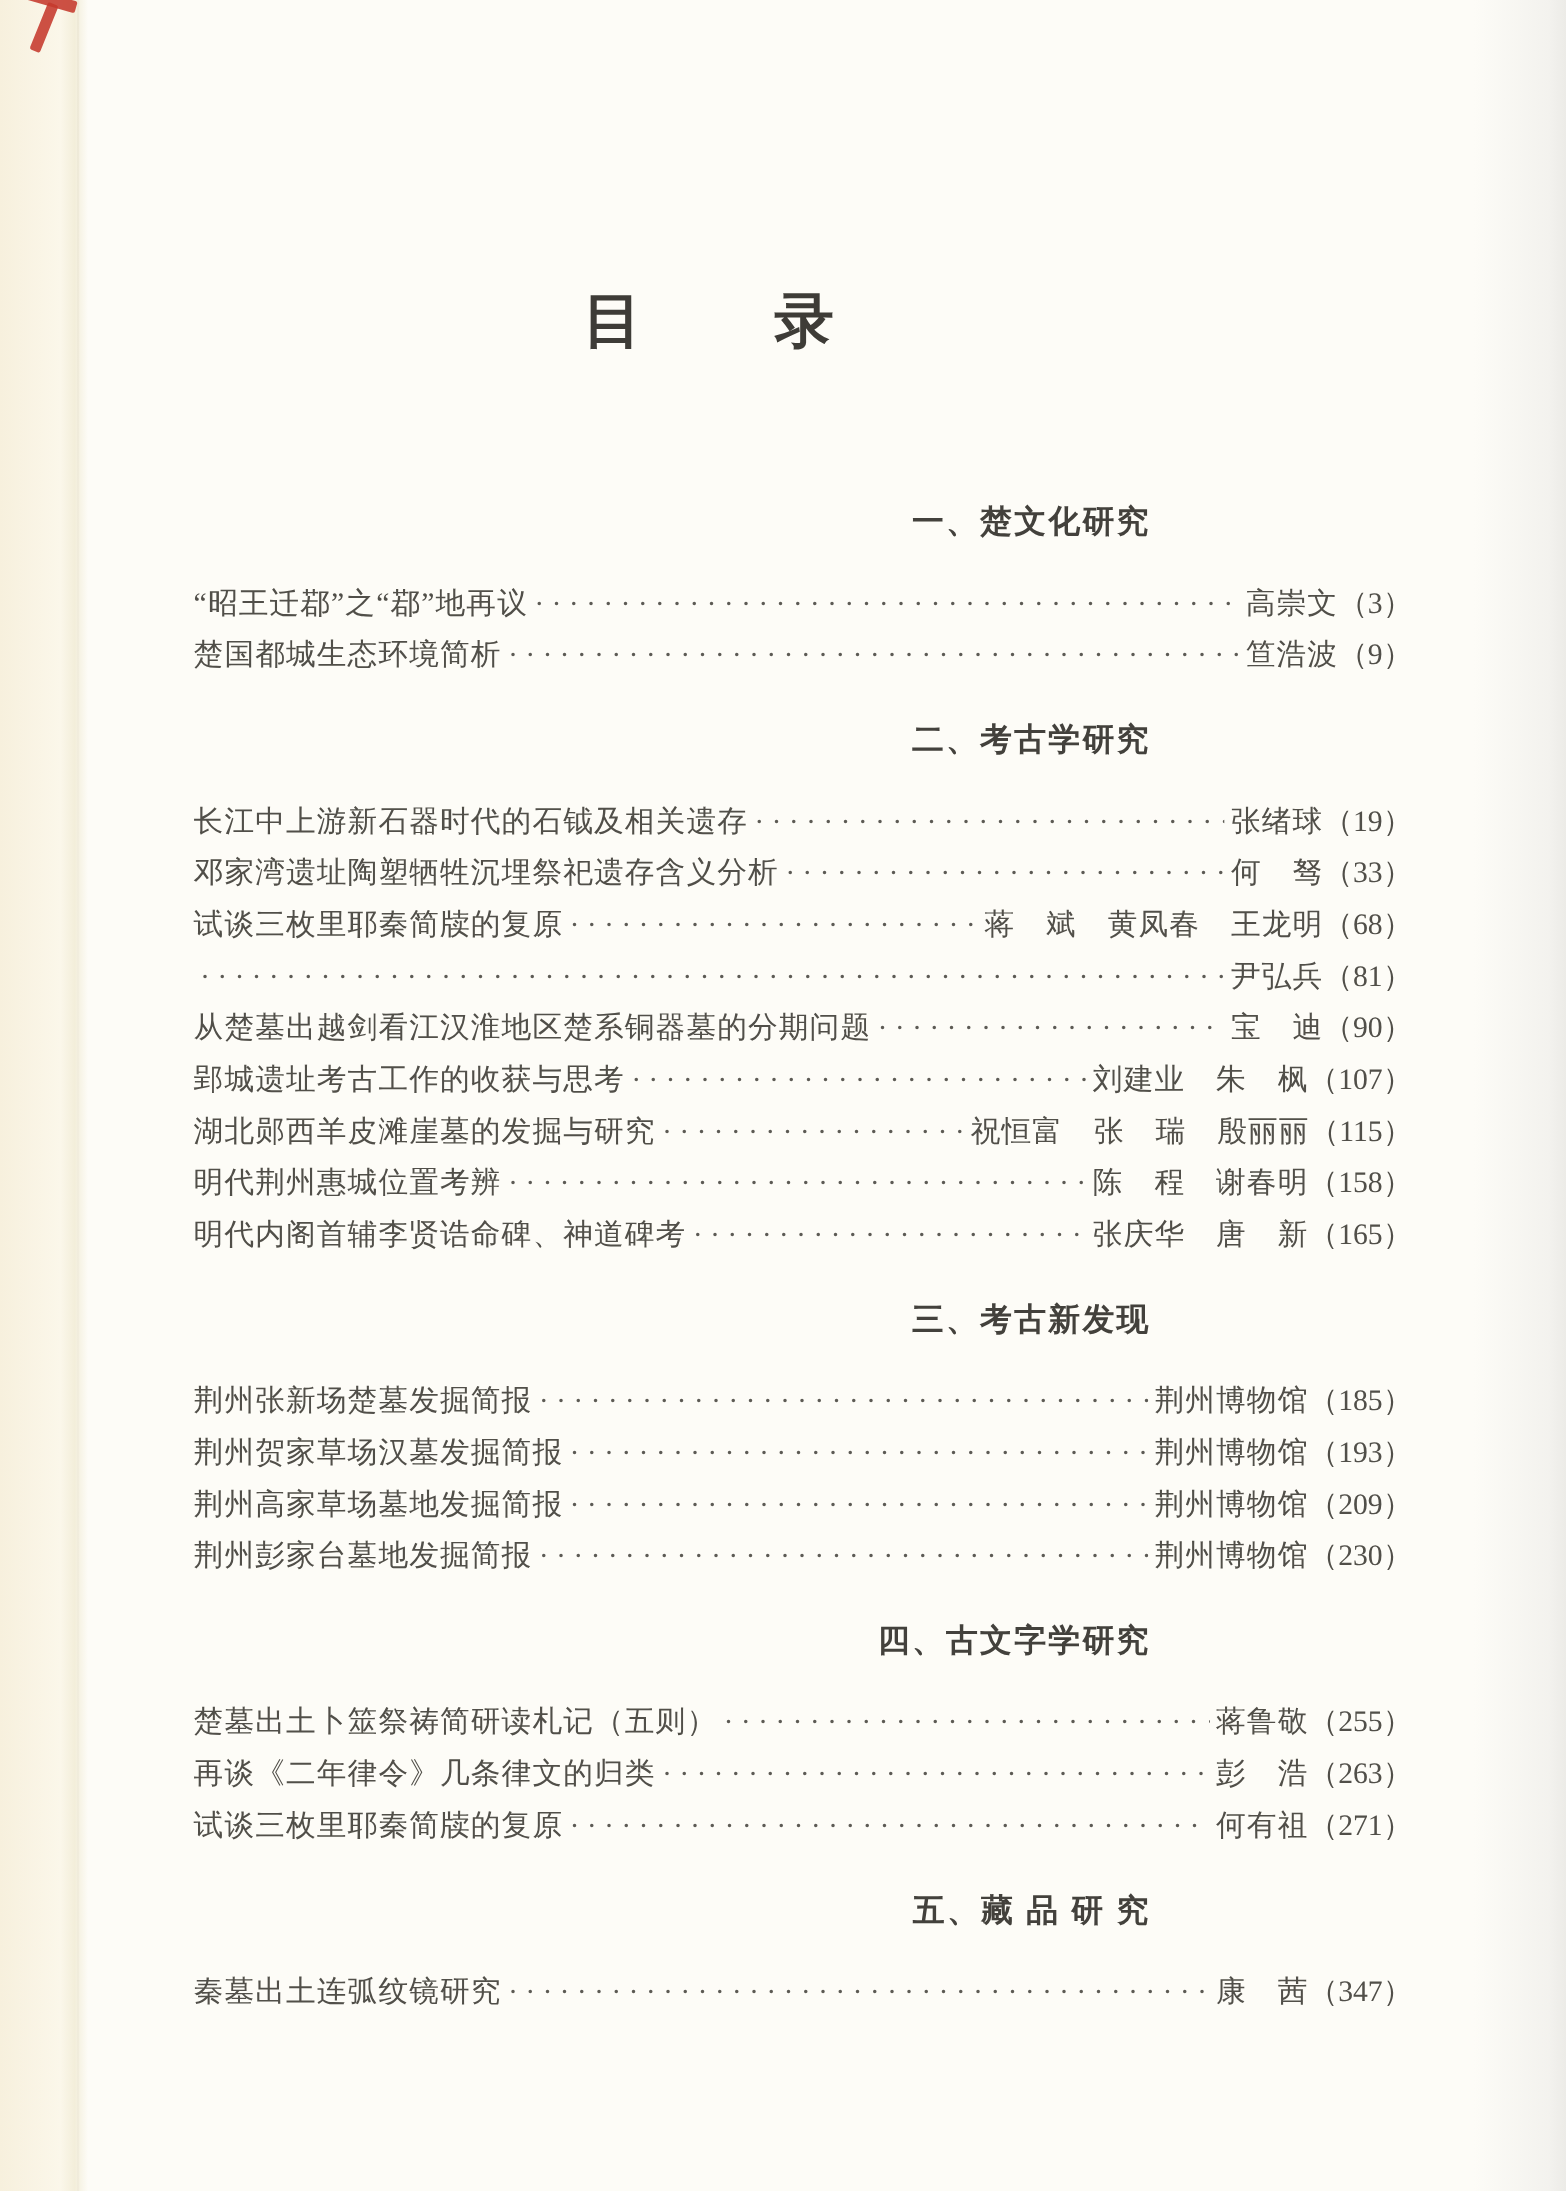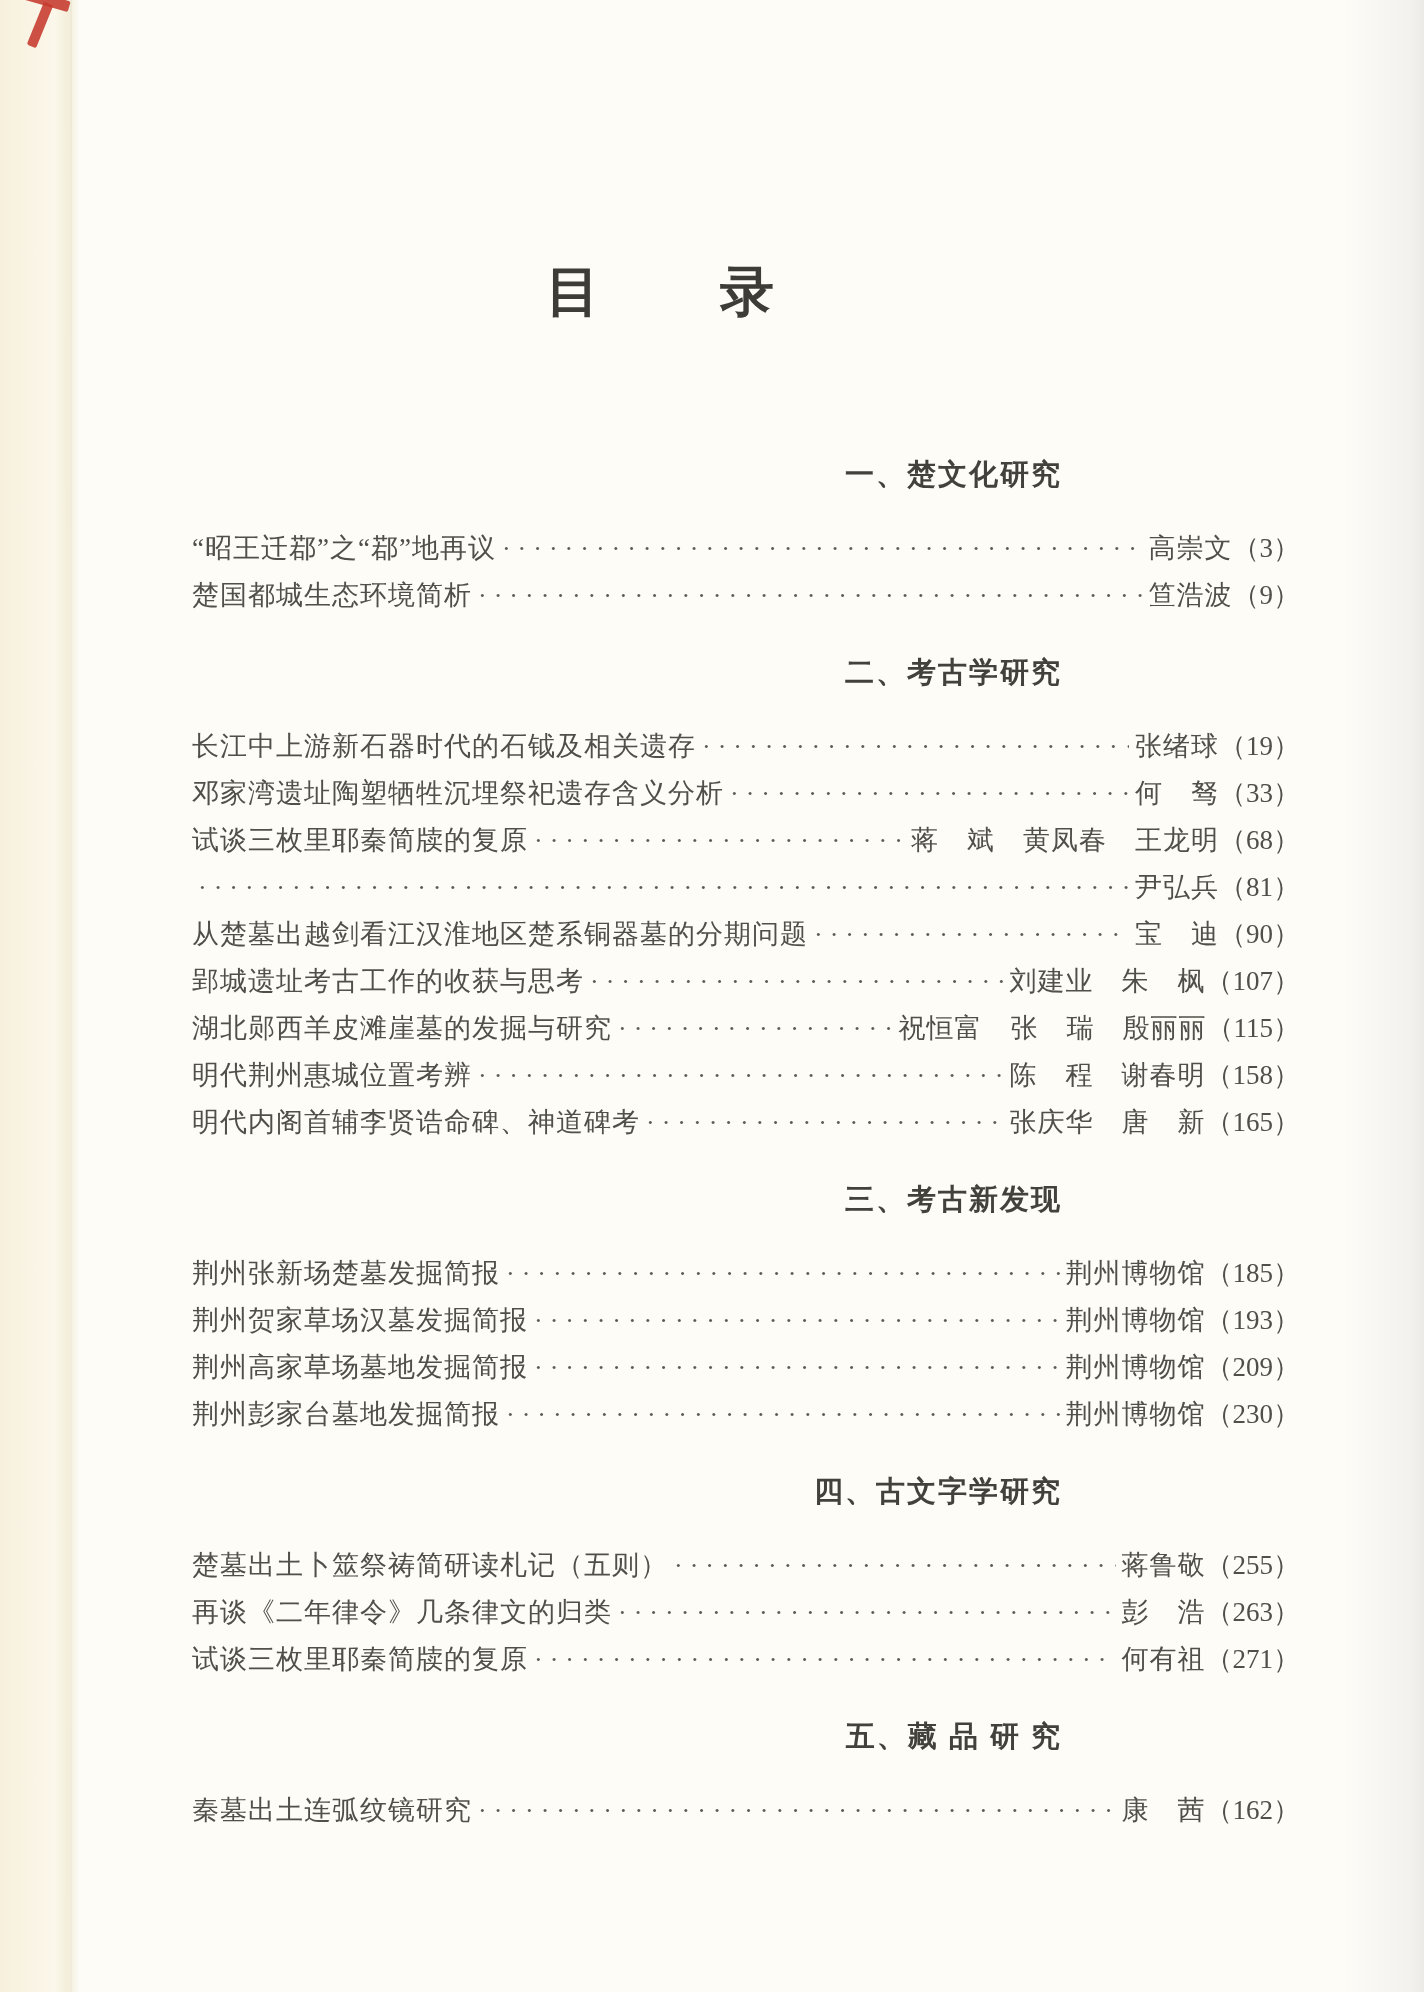--- a/index.html
+++ b/index.html
@@ -25,21 +25,21 @@
   .edge-line{
     position:absolute;left:70px;top:0;width:2px;height:100%;
     background:linear-gradient(180deg,#e8e2cf,#efeadb 40%,#ece7d6);
     opacity:.55;
   }
   .red-mark{position:absolute;background:var(--red);opacity:.88;border-radius:2px;}
   .red-mark.m1{left:24px;top:-5px;width:46px;height:11px;transform:rotate(16deg);}
   .red-mark.m2{left:35px;top:2px;width:10px;height:46px;transform:rotate(22deg);}
 
   .content{
-    position:absolute;left:192px;top:0;width:1108px;
+    position:absolute;left:176px;top:0;width:1108px;
   }
   .doc-title{
     margin-top:256px;width:940px;text-align:center;
     font-size:54px;font-weight:700;color:var(--title-ink);
     letter-spacing:4px;
     font-family:"Liberation Serif","DejaVu Serif",serif;
   }
   .toc-section{margin-top:34px;}
   .toc-section.first{margin-top:126px;}
   .heading-wrap{width:870px;text-align:right;}
@@ -234,19 +234,19 @@
 
   <section class="toc-section">
     <div class="heading-wrap">
       <h2 class="section-heading">五、藏 品 研 究</h2>
     </div>
     <div class="entry-list">
   <div class="toc-entry">
     <span class="entry-title">秦墓出土连弧纹镜研究</span>
     <span class="dot-leader"></span>
     <span class="entry-authors">康　茜</span>
-    <span class="entry-page">（162）</span>
+    <span class="entry-page">（347）</span>
   </div>
 </div>
   </section>
 </main>
   </div>
 </div>
 
 </body></html>

